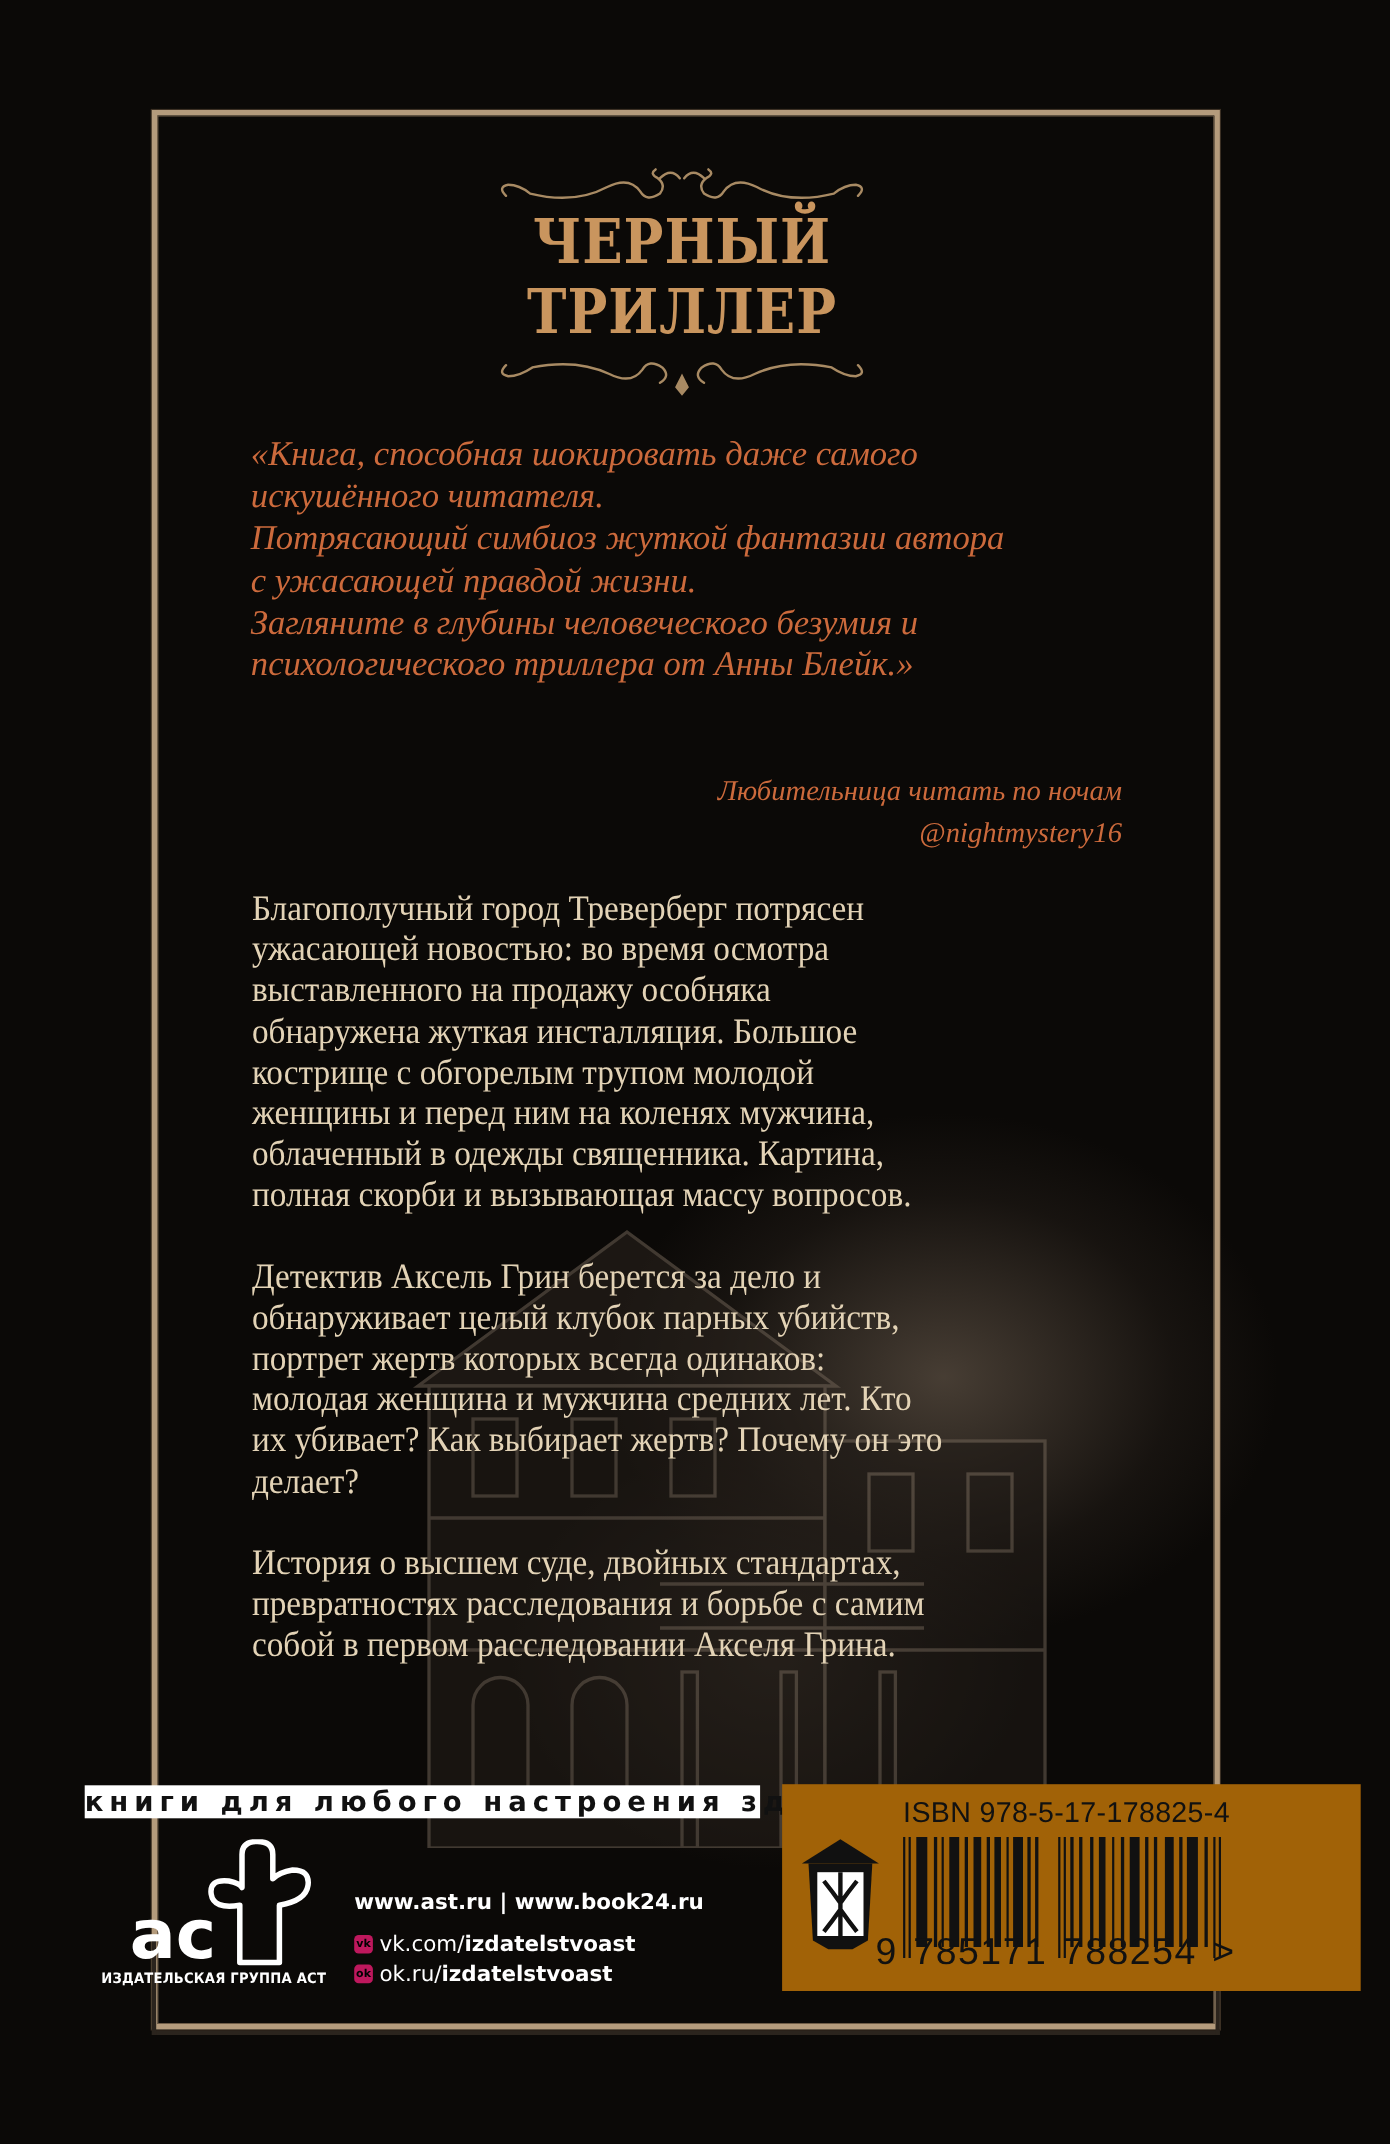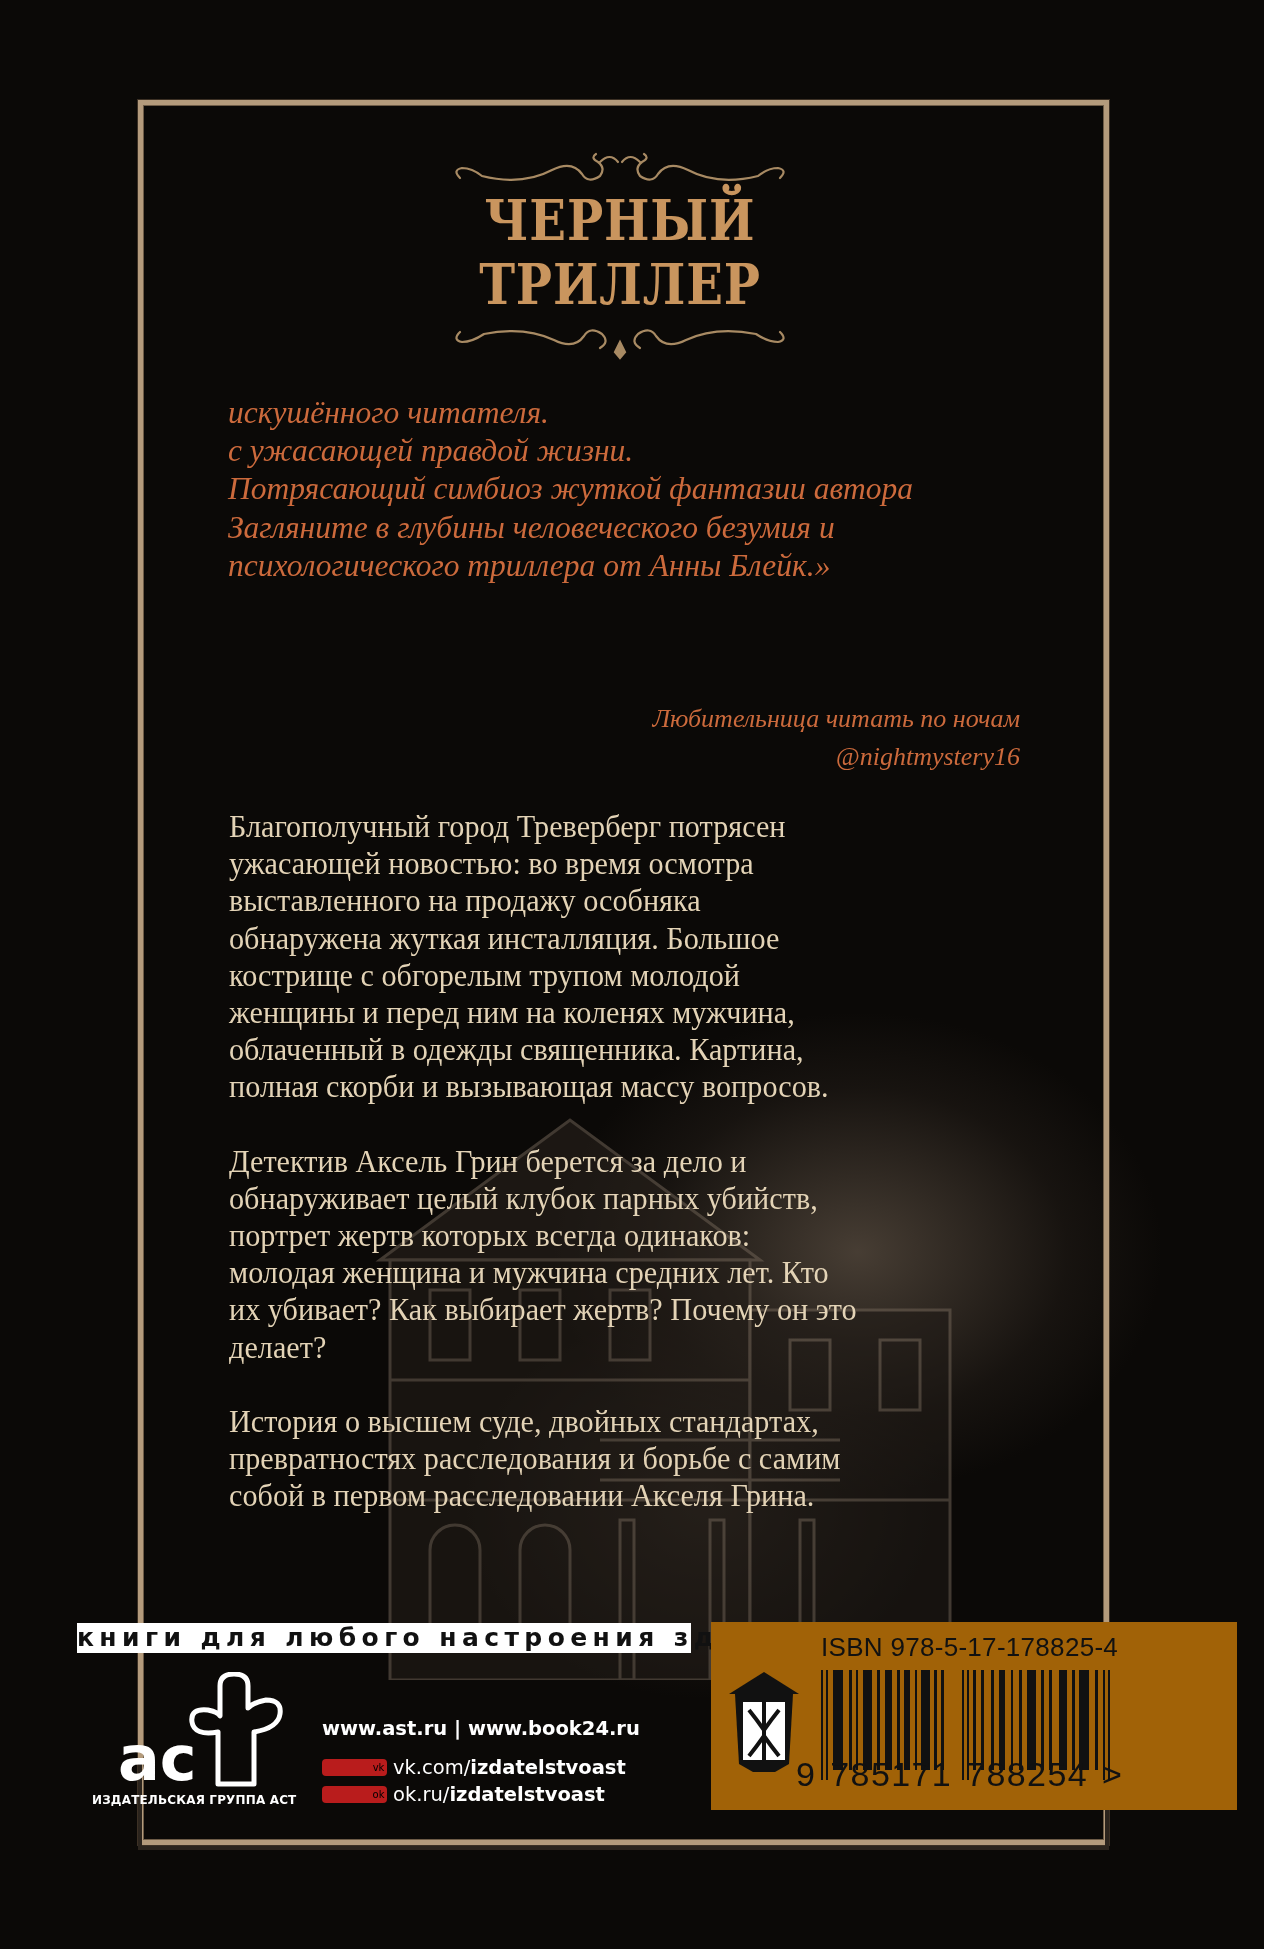--- a/index.html
+++ b/index.html
@@ -159,31 +159,30 @@
     }
     .links .social {
       margin-top: 12px;
       font-size: 19.5px;
       line-height: 27px;
       white-space: nowrap;
     }
     .links .social .row { display: flex; align-items: center; }
     .links .social .ico {
       width: 17px; height: 17px;
-      background: #b91c1c;
+      background: #be185d;
       border-radius: 4px;
       margin-right: 6px;
       display: inline-flex;
       align-items: center;
       justify-content: center;
       color: #000;
       font-size: 10px;
-      font-weight: normal;
+      font-weight: bold;
       line-height: 17px;
-      padding-left: 48px;
     }
     .links .social b { font-weight: bold; }
     
     .isbn-box {
       position: absolute;
       left: 711px; top: 1622px;
       width: 526px; height: 188px;
       background: #a16207;
     }
     .isbn-text {
@@ -264,23 +263,24 @@
     <svg style="top:168px" width="360" height="42" viewBox="0 0 360 42">
       <g fill="none" stroke="#a88a63" stroke-width="2.2" stroke-linecap="round">
         <path d="M20 14 q-8 8 2 10 q10 0 22 -8 q40 -8 70 6 q20 10 30 -4 q6 -10 18 -2 q8 8 -2 14"></path>
         <path d="M340 14 q8 8 -2 10 q-10 0 -22 -8 q-40 -8 -70 6 q-20 10 -30 -4 q-6 -10 -18 -2 q-8 8 2 14"></path>
         <path d="M180 24 l-5 10 l5 6 l5 -6 z" fill="#a88a63"></path>
       </g>
     </svg>
   </div>
 
   <div class="quote">
+    <p>«Книга, способная шокировать даже самого</p>
     <p>искушённого читателя.</p>
+    <p>Потрясающий симбиоз жуткой фантазии автора</p>
     <p>с ужасающей правдой жизни.</p>
-    <p>Потрясающий симбиоз жуткой фантазии автора</p>
     <p>Загляните в глубины человеческого безумия и</p>
     <p>психологического триллера от Анны Блейк.»</p>
   </div>
 
   <div class="attribution">
     <div>Любительница читать по ночам</div>
     <div>@nightmystery16</div>
   </div>
 
   <div class="body-text">

